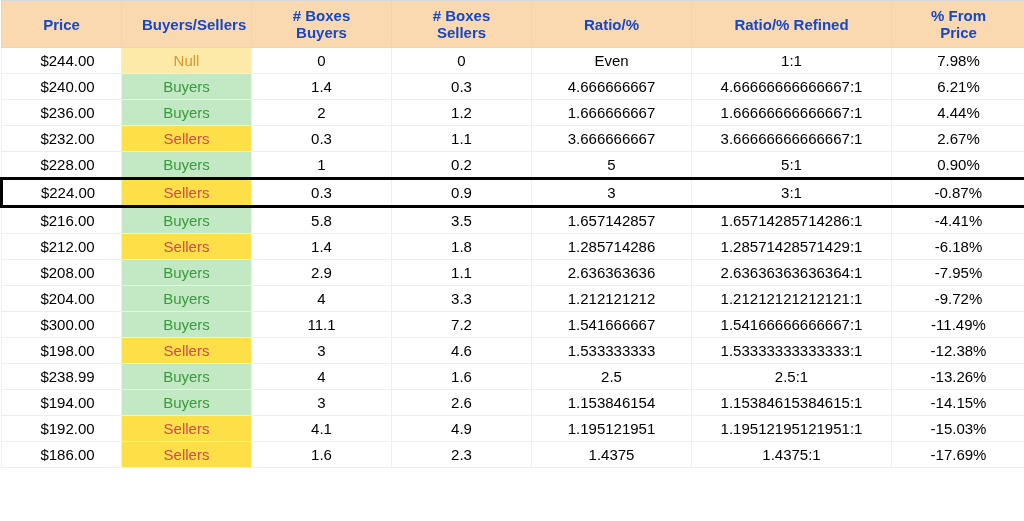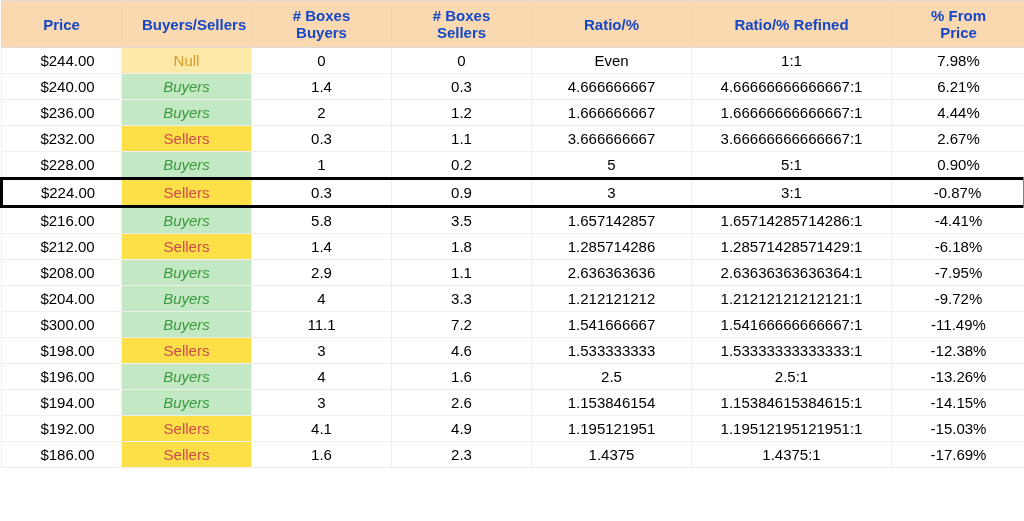--- a/index.html
+++ b/index.html
@@ -27,29 +27,29 @@
   }
   td {
     padding: 4px 6px;
     border: 1px solid #eeeeee;
     text-align: center;
     height: 25px;
     font-size: 15px;
   }
   td.price { padding-left: 18px; }
   .null-cell { background: #fde9a8; color: #d69a29; }
-  .buyers-cell { background: #c3e8c4; color: #3a9a3d; font-style: italic; }
+  .buyers-cell { background: #c3e8c4; color: #3a9a3d; }
   .sellers-cell { background: #fde047; color: #cf4a4f; }
   tr.highlight td {
     font-weight: normal;
     border-top: 3px solid #000;
     border-bottom: 3px solid #000;
   }
   tr.highlight td:first-child { border-left: 3px solid #000; }
-  tr.highlight td:last-child { border-right: 5px solid #0ea5e9; }
+  tr.highlight td:last-child { border-right: 2px solid #0ea5e9; }
   col.c-price { width: 120px; }
   col.c-bs { width: 130px; }
   col.c-bb { width: 140px; }
   col.c-sb { width: 140px; }
   col.c-ratio { width: 160px; }
   col.c-refined { width: 200px; }
   col.c-from { width: 134px; }
 </style>
 </head>
 <body>
@@ -178,21 +178,21 @@
       <tr>
         <td class="price">$198.00</td>
         <td class="sellers-cell">Sellers</td>
         <td>3</td>
         <td>4.6</td>
         <td>1.533333333</td>
         <td>1.53333333333333:1</td>
         <td>-12.38%</td>
       </tr>
       <tr>
-        <td class="price">$196.00</td>
+        <td class="price">$238.99</td>
         <td class="buyers-cell">Buyers</td>
         <td>4</td>
         <td>1.6</td>
         <td>2.5</td>
         <td>2.5:1</td>
         <td>-13.26%</td>
       </tr>
       <tr>
         <td class="price">$194.00</td>
         <td class="buyers-cell">Buyers</td>

